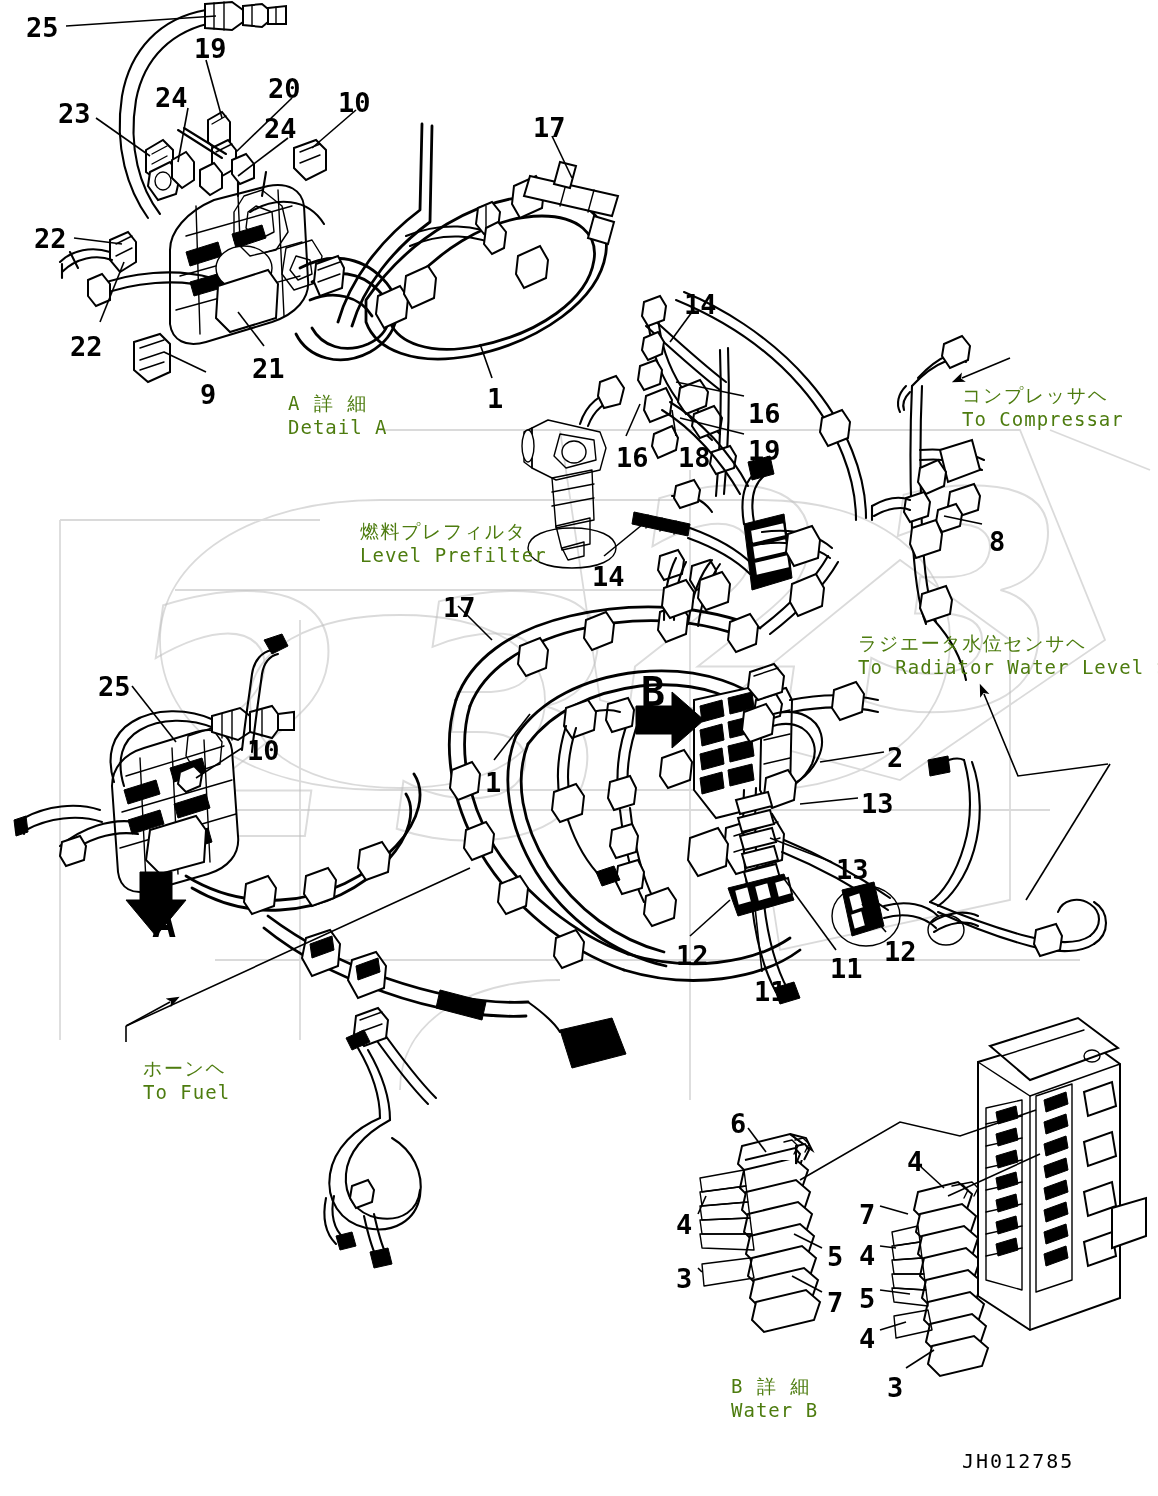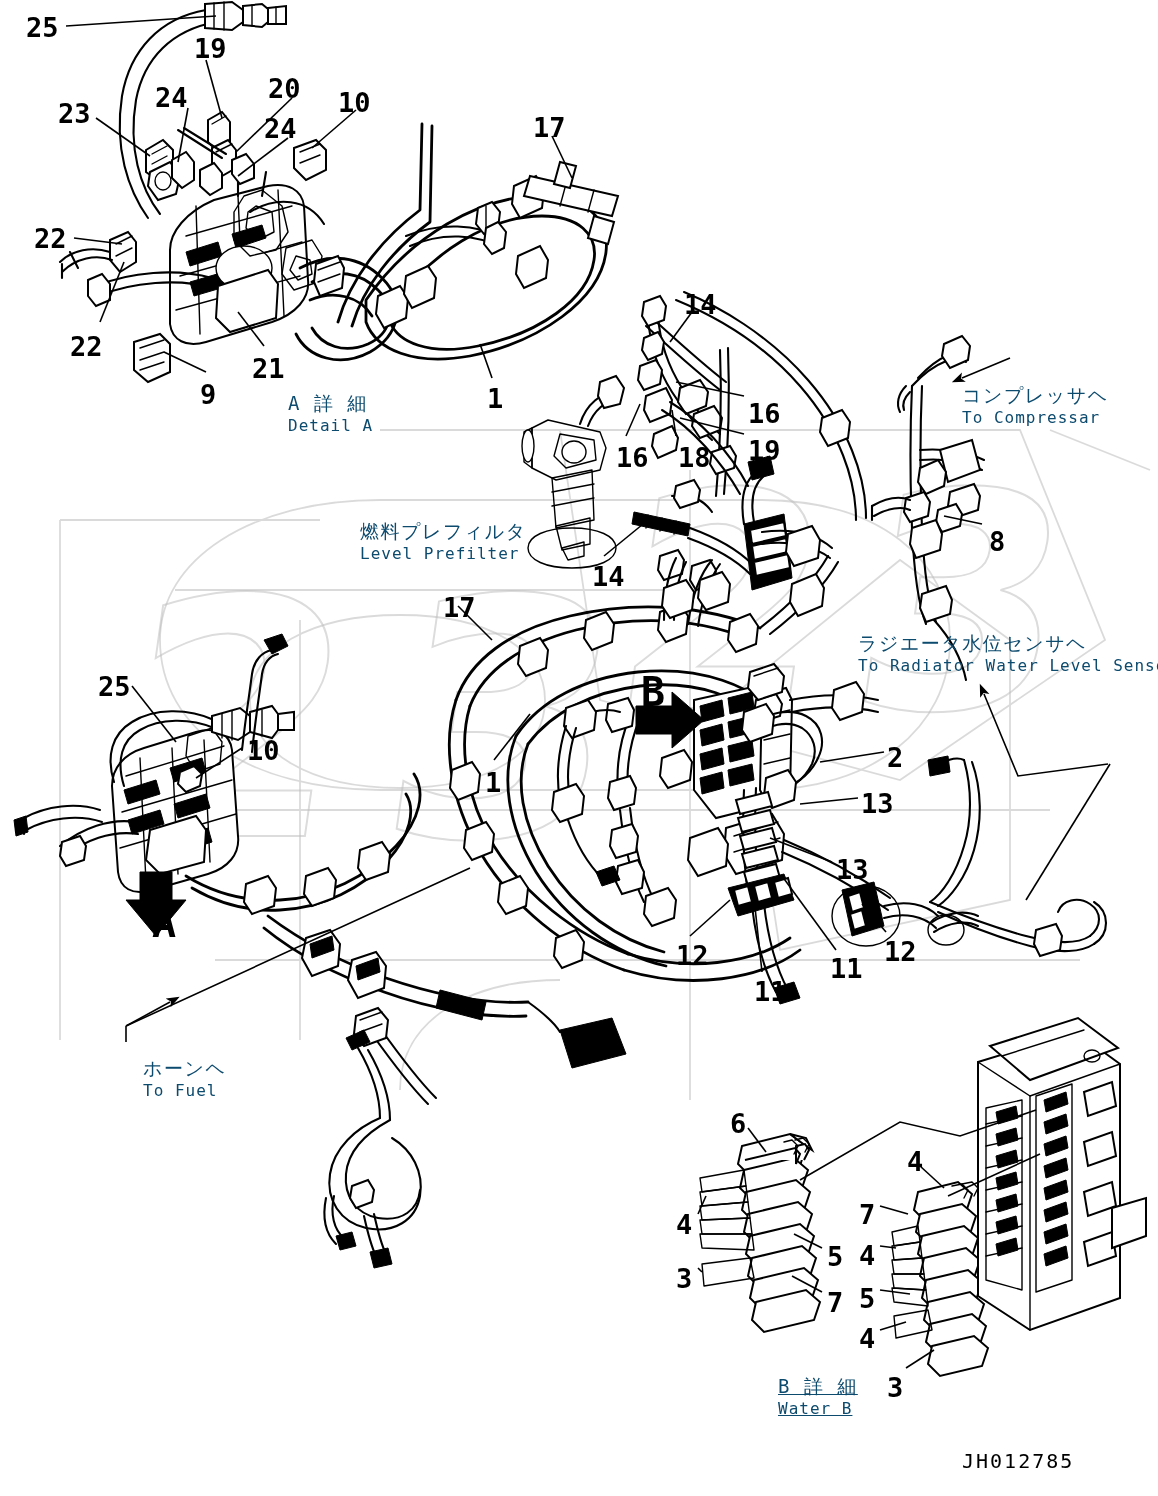--- a/index.html
+++ b/index.html
@@ -24,27 +24,27 @@
     white-space:nowrap;
     line-height:1.0;
     letter-spacing:0px;
     user-select:none;
   }
   .callout{font-size:27px;}
   .bigletter{font-size:40px;font-weight:bold;}
   .cap{
     position:absolute;
     font-family:"DejaVu Sans Mono","Liberation Mono",monospace;
-    color:#0c4a6e;
+    color:#4d7c0f;
     white-space:nowrap;
     line-height:1.25;
     user-select:none;
   }
   .cap .jp{font-size:19px;letter-spacing:1.5px;display:block;}
-  .cap .en{font-size:16px;letter-spacing:1px;display:block;}
+  .cap .en{font-size:19px;letter-spacing:1px;display:block;}
   .drawno{
     position:absolute;
     font-size:20px;
     letter-spacing:2px;
     font-family:"DejaVu Sans Mono","Liberation Mono",monospace;
     color:#000;
   }
   .wm{
     position:absolute;
     font-family:"DejaVu Sans","Liberation Sans",sans-serif;
@@ -682,21 +682,21 @@
         <span class="en">To Compressar</span>
       </div>
       <div class="cap" style="left: 858px; top: 632px;">
         <span class="jp">ラジエータ水位センサヘ</span>
         <span class="en">To Radiator Water Level Sensor</span>
       </div>
       <div class="cap" style="left: 143px; top: 1057px;">
         <span class="jp">ホーンヘ</span>
         <span class="en">To Fuel</span>
       </div>
-      <div class="cap" style="left: 778px; top: 1375px; text-decoration: underline;">
+      <div class="cap" style="left: 731px; top: 1375px;">
         <span class="jp">B 詳 細</span>
         <span class="en">Water B</span>
       </div>
     </div>
 
   <div class="drawno" style="left:962px;top:1449px;">JH012785</div>
 
 </div>
 
 </body></html>

